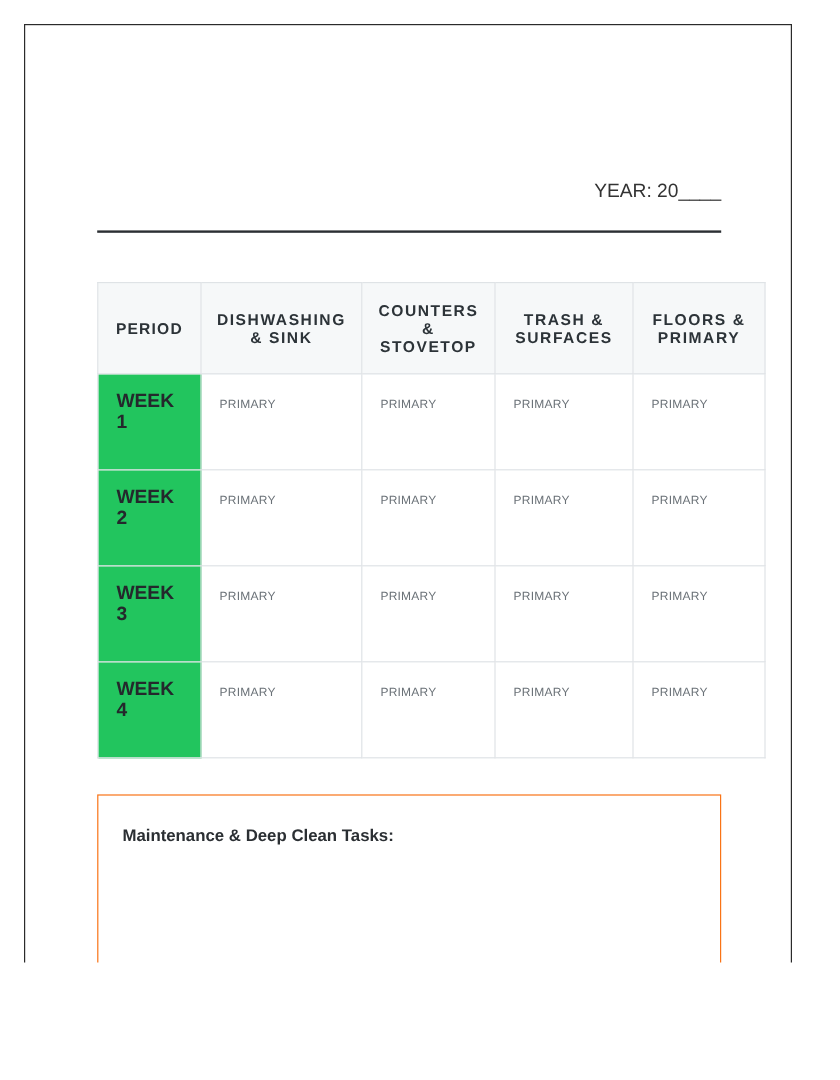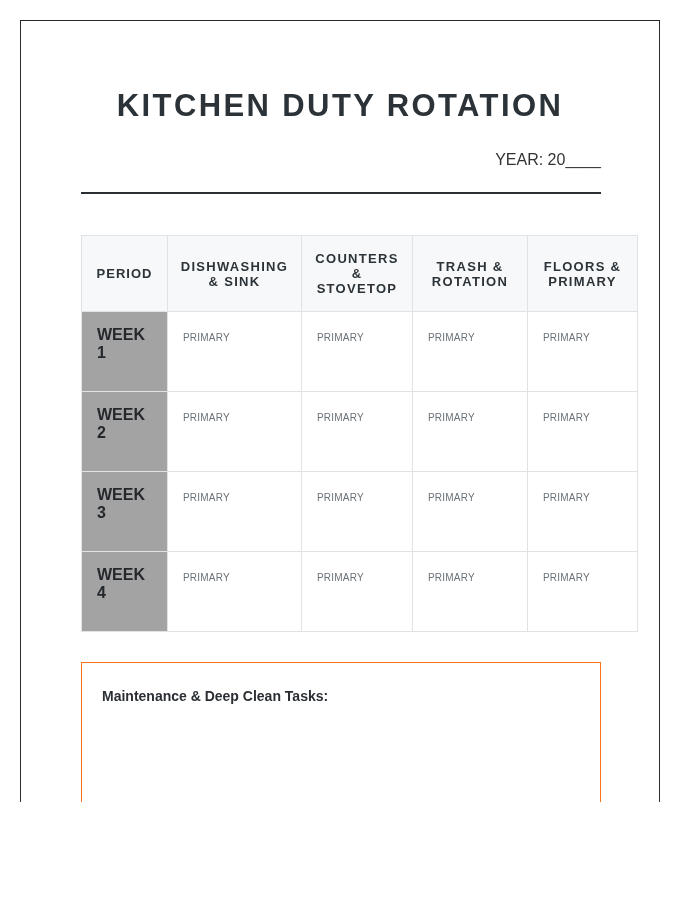--- a/index.html
+++ b/index.html
@@ -17,36 +17,35 @@
   .meta-right { position: absolute; right: 0; top: 0; text-align: right; }
   .rule { position: absolute; left: 60px; width: 520px; top: 171px; height: 2px; background: #2b2f33; }
   table.rota { position: absolute; left: 60px; top: 214px; border-collapse: collapse;
                table-layout: fixed; width: 556px; }
   table.rota th, table.rota td { border: 1px solid #dfe3e6; box-sizing: border-box; }
   table.rota th { height: 76px; background: #f6f8f9; font-size: 13px; font-weight: 700;
                   letter-spacing: 1.3px; color: #2c3338; text-align: center; vertical-align: middle;
                   padding: 0 6px; line-height: 15px; }
   table.rota th.period-head { letter-spacing: 1px; }
   table.rota td { height: 80px; vertical-align: top; padding: 0; }
-  td.period-cell { background: #a3a3a3; padding: 14px 0 0 15px !important; font-size: 16px;
+  td.period-cell { background: #22c55e; padding: 14px 0 0 15px !important; font-size: 16px;
                    font-weight: 700; color: #24282c; line-height: 18px; }
   .week-label, .week-num { display: block; }
   td.duty-cell { padding: 15px 0 0 15px !important; }
   .role-label { font-size: 10px; color: #6a7177; letter-spacing: 0.2px; }
   .notes { position: absolute; left: 60px; top: 641px; width: 520px; height: 200px;
            border: 1px solid #f97316; box-sizing: border-box; }
   .notes-title { position: absolute; left: 20px; top: 25px; font-size: 14px; font-weight: 700;
                  color: #2b2f33; }
 </style>
 </head>
 <body>
 
 <div class="viewport">
   <div class="page">
-    <h1 class="title">KITCHEN DUTY ROTATION</h1>
 
     <div class="meta-row">
       <span class="meta-right">YEAR: 20____</span>
     </div>
     <div class="rule"></div>
 
     <table class="rota">
       <colgroup>
         <col style="width:86px">
           <col style="width:134px">
@@ -63,21 +62,21 @@
             <span>DISHWASHING</span><br>
             <span>&amp; SINK</span>
           </th>
           <th>
             <span>COUNTERS</span><br>
             <span>&amp;</span><br>
             <span>STOVETOP</span>
           </th>
           <th>
             <span>TRASH &amp;</span><br>
-            <span>ROTATION</span>
+            <span>SURFACES</span>
           </th>
           <th>
             <span>FLOORS &amp;</span><br>
             <span>PRIMARY</span>
           </th>
         </tr>
       </thead>
       <tbody>
         <tr>
           <td class="period-cell">

